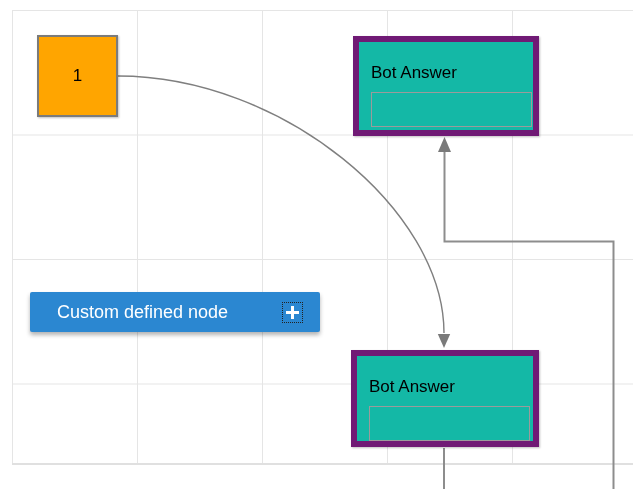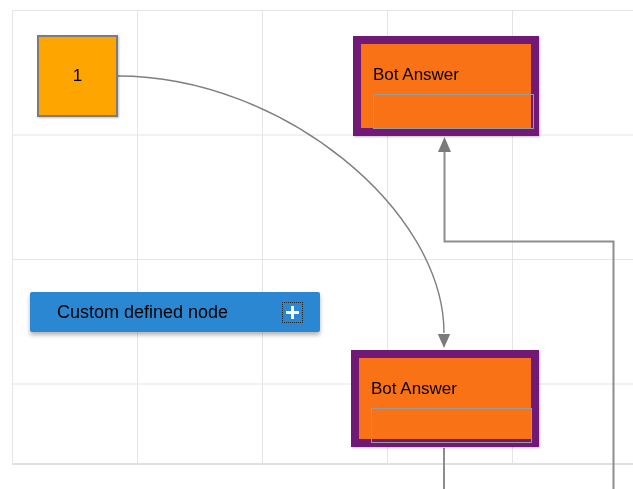--- a/index.html
+++ b/index.html
@@ -46,22 +46,22 @@
     background: #ffa500;
     border: 2px solid #7b7b7b;
     box-shadow: 1px 1px 2px rgba(0,0,0,0.25);
     display: flex;
     align-items: center;
     justify-content: center;
     font-size: 17px;
     color: #000000;
   }
   .bot-node {
-    background: #f97316;
-    border: 8px solid #701a75;
+    background: #14b8a6;
+    border: 6px solid #701a75;
     box-shadow: 1px 1px 2px rgba(0,0,0,0.25);
   }
   #node-bot-top {
     left: 353px; top: 36px;
     width: 186px; height: 100px;
   }
   #node-bot-bottom {
     left: 351px; top: 350px;
     width: 188px; height: 97px;
   }
@@ -85,21 +85,21 @@
     width: 290px; height: 40px;
     background: #2b87d1;
     border-radius: 2px;
     box-shadow: 0 3px 4px rgba(0,0,0,0.3);
     display: flex;
     align-items: center;
   }
   #custom-label {
     margin-left: 27px;
     font-size: 18px;
-    color: #000000;
+    color: #ffffff;
     white-space: nowrap;
   }
   #add-port {
     position: absolute;
     left: 252px; top: 10px;
     width: 21px; height: 21px;
     box-sizing: border-box;
     border: 1px dotted #222222;
     display: flex;
     align-items: center;

